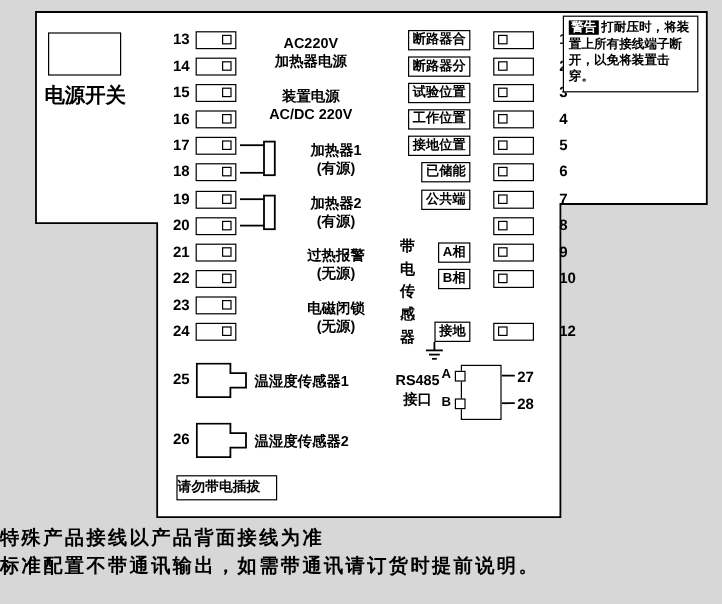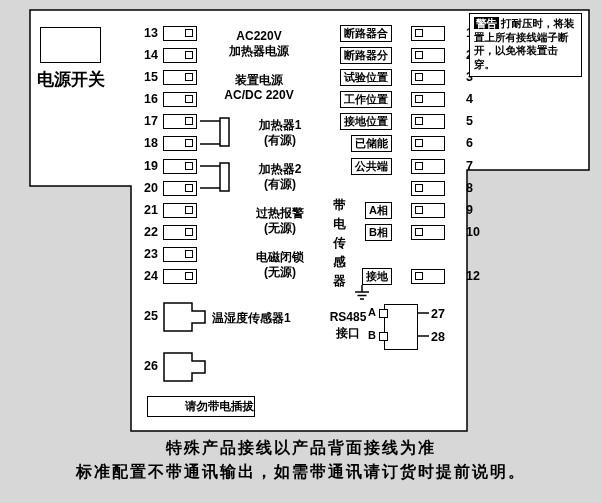--- a/index.html
+++ b/index.html
@@ -25,38 +25,38 @@
   .rrow .tnum { margin-left:5px; width:24px; text-align:left; }
   
   .glabel { position:absolute; text-align:center; font-weight:bold; font-size:12px; line-height:15px; white-space:nowrap; }
   
   .psw-box { position:absolute; left:40px; top:27px; width:61px; height:36px; }
   .psw-label { position:absolute; left:36px; top:68px; width:70px; text-align:center; font-weight:bold; font-size:17px; }
   
   .s-num { position:absolute; left:134px; width:24px; text-align:right; }
   .s-label { position:absolute; left:212px; font-weight:bold; font-size:12px; white-space:nowrap; }
   
-  .notice { position:absolute; left:147px; top:396px; width:108px; height:21px;
-            text-align:right; font-weight:bold; font-size:11.5px; line-height:18px; }
+  .notice { position:absolute; left:147px; top:396px; width:84px; height:21px;
+            text-align:left; font-weight:bold; font-size:11.5px; line-height:18px; }
   
   .vlabel { position:absolute; left:332px; top:196px; width:15px; font-weight:bold; font-size:12.5px;
             line-height:19px; word-break:break-all; text-align:center; }
   
   .rs485-label { position:absolute; left:320px; top:309px; width:56px; text-align:center;
                  font-weight:bold; font-size:12px; line-height:16px; }
   .rs485-outer { position:absolute; left:384px; top:304px; width:34px; height:46px; }
   .rs485-pin { position:absolute; width:9px; height:9px; border:1.5px solid #000; background:#fff; }
   .pin-lab { position:absolute; font-weight:bold; font-size:11px; }
   .rs485-num { position:absolute; left:431px; }
   
   .warning { position:absolute; left:469px; top:13px; width:113px; height:64px; border:1.5px solid #000;
              background:#fff; padding:3px 4px; font-size:10.5px; line-height:13.5px; font-weight:bold; }
   .warning .badge { background:#000; color:#fff; padding:0 2px; margin-right:2px;text-align:right; }
   
-  .footnote { position:absolute; width:100%; text-align:center; font-family:"Liberation Serif","DejaVu Serif",serif;
+  .footnote { position:absolute; width:100%; text-align:left; font-family:"Liberation Serif","DejaVu Serif",serif;
               font-weight:bold; font-size:16px; letter-spacing:2px; }
 </style>
 </head>
 <body>
 
 <div class="stage">
 
   <svg class="layer" width="602" height="503">
     <polygon points="30,10 589,10 589,170 467,170 467,431 131,431 131,186 30,186" fill="#ffffff" stroke="#000000" stroke-width="1.5"></polygon>
   </svg>
@@ -188,20 +188,21 @@
   <span class="tnum s-num" style="top:309px">25</span>
   <svg class="abs" style="left:163px;top:302px" width="44" height="30">
     <polygon points="1,1 29,1 29,9 42,9 42,21 29,21 29,29 1,29" fill="#fff" stroke="#000" stroke-width="1.5"></polygon>
   </svg>
   <span class="s-label" style="top:310px">温湿度传感器1</span>
 
   <span class="tnum s-num" style="top:359px">26</span>
   <svg class="abs" style="left:163px;top:352px" width="44" height="30">
     <polygon points="1,1 29,1 29,9 42,9 42,21 29,21 29,29 1,29" fill="#fff" stroke="#000" stroke-width="1.5"></polygon>
   </svg>
+  <span class="s-label" style="top:360px">温湿度传感器2</span>
 
   <div class="notice box">请勿带电插拔</div>
 
   <div class="rrow" style="top:24px">
       <span class="rlabel-wrap">
         <span class="rlabel">断路器合</span>
       </span>
       <span class="term term-r">
         <i></i>
       </span>

